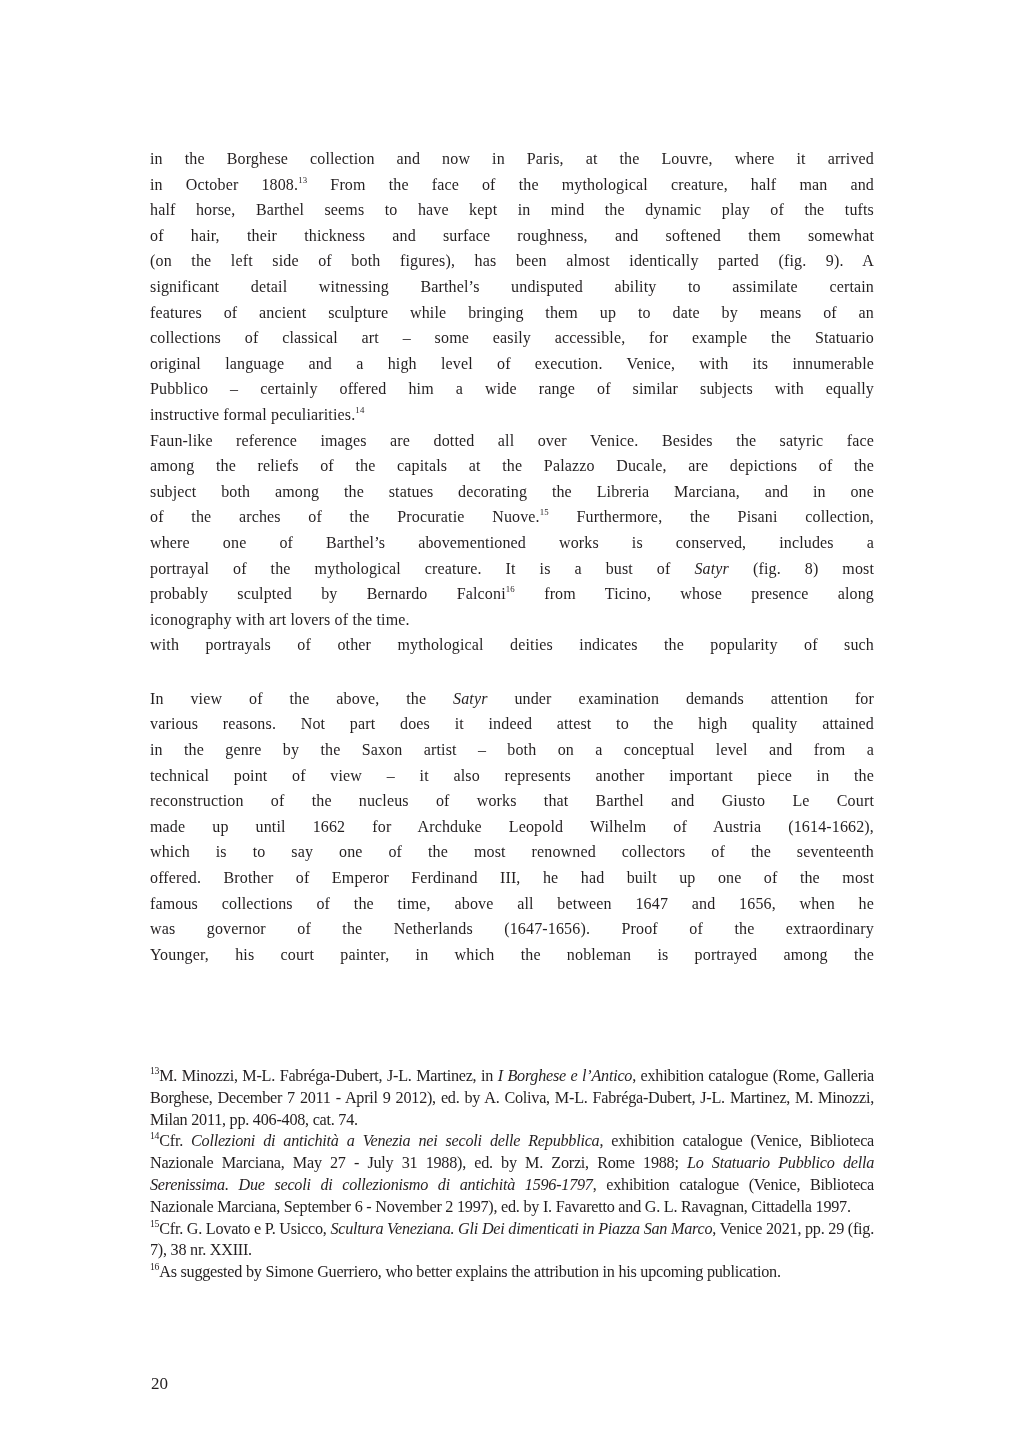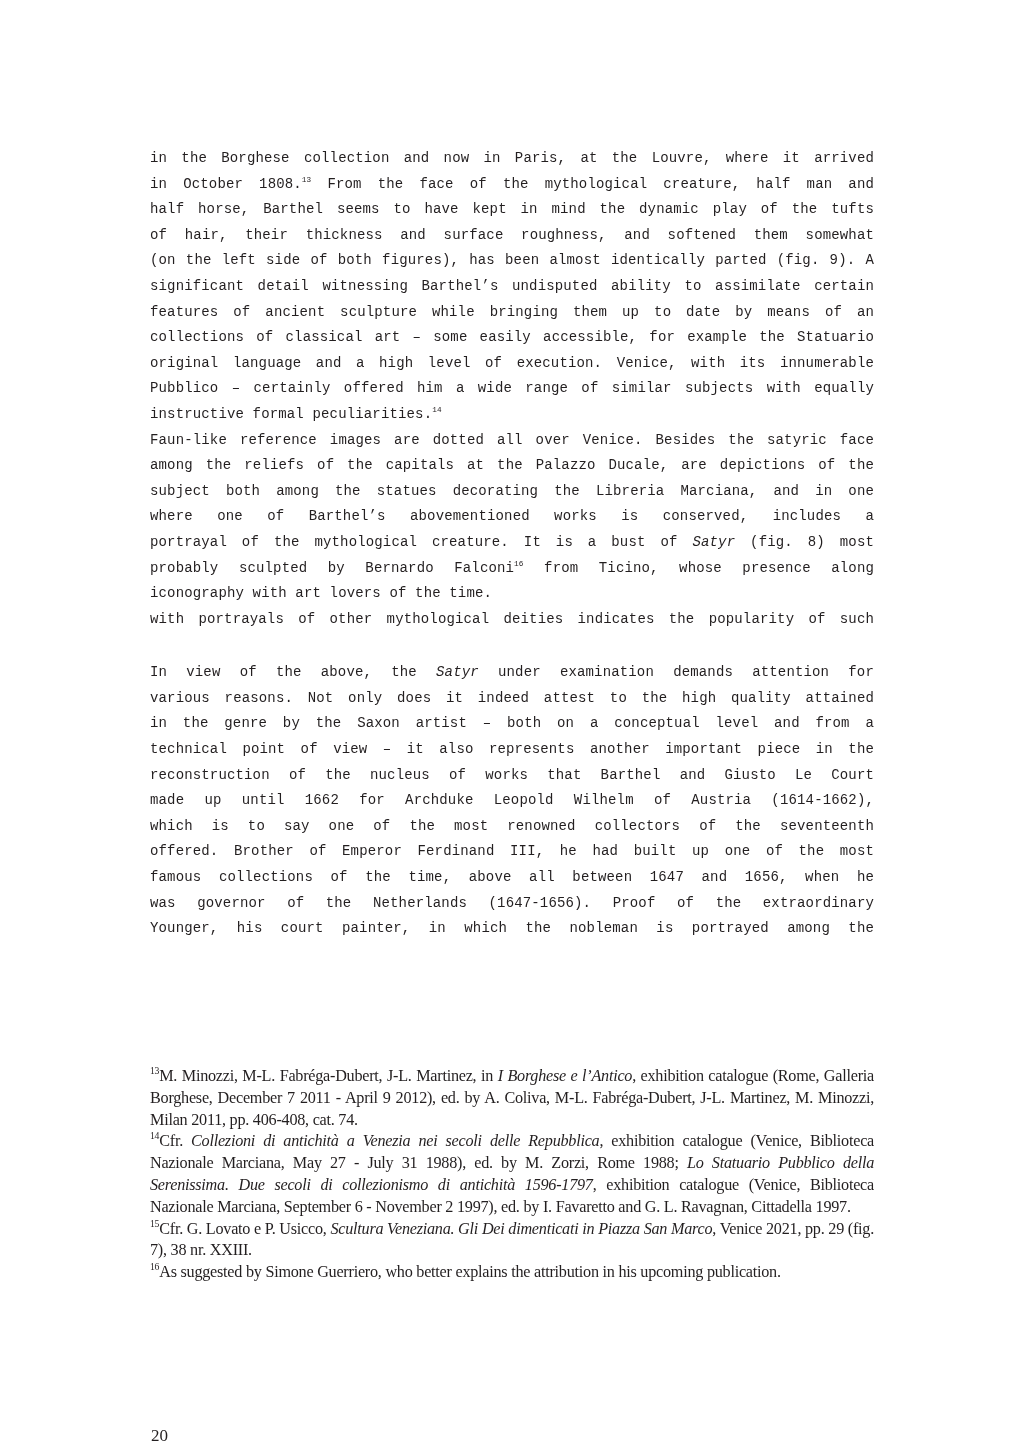--- a/index.html
+++ b/index.html
@@ -1,40 +1,40 @@
 <!DOCTYPE html>
 <html><head>
 <meta charset="utf-8">
 <style>
   html, body { margin: 0; padding: 0; background: #ffffff; }
   body { width: 1024px; height: 1445px; position: relative; overflow: hidden; color: #231f20; }
   .page { position: absolute; left: 150px; top: 146px; width: 724px; }
   .body-text {
-    font-family: Liberation Mono, monospace;
-    font-size: 14px;
+    font-family: Liberation Serif, serif;
+    font-size: 16px;
     line-height: 25.6px;
     text-align: justify;
     letter-spacing: 0.15px;
   }
   .body-text p { margin: 0; }
   .body-text p.gap { margin-top: 28px; }
   sup { font-size: 0.55em; line-height: 0; vertical-align: 0.75em; }
   i { font-style: italic; }
   .notes {
     position: absolute; left: 150px; top: 1066px; width: 724px;
     font-family: "Liberation Serif", serif;
     font-size: 16.2px;
     line-height: 21.8px;
     text-align: justify;
     letter-spacing: -0.25px;
   }
   .notes p { margin: 0; }
   .notes sup { font-size: 0.6em; vertical-align: 0.7em; }
   .page-number {
-    position: absolute; left: 151px; top: 1426px;
+    position: absolute; left: 151px; top: 1374px;
     font-family: "Liberation Serif", serif; font-size: 17px;
   }
   .line { display: block; text-align: justify; text-align-last: justify; }
   .line.last { text-align-last: left; }
 </style>
 </head>
 <body>
 
 <div class="page body-text">
   <p>
@@ -47,29 +47,30 @@
     <span class="line">features of ancient sculpture while bringing them up to date by means of an</span>
     <span class="line">collections of classical art – some easily accessible, for example the Statuario</span>
     <span class="line">original language and a high level of execution. Venice, with its innumerable</span>
     <span class="line">Pubblico – certainly offered him a wide range of similar subjects with equally</span>
     <span class="line last"><span>instructive formal peculiarities.</span><sup>14</sup></span>
   </p>
   <p>
     <span class="line">Faun-like reference images are dotted all over Venice. Besides the satyric face</span>
     <span class="line">among the reliefs of the capitals at the Palazzo Ducale, are depictions of the</span>
     <span class="line">subject both among the statues decorating the Libreria Marciana, and in one</span>
+    <span class="line"><span>of the arches of the Procuratie Nuove.</span><sup>15</sup> <span>Furthermore, the Pisani collection,</span></span>
     <span class="line">where one of Barthel’s abovementioned works is conserved, includes a</span>
     <span class="line"><span>portrayal of the mythological creature. It is a bust of</span> <i>Satyr</i> <span>(fig. 8) most</span></span>
     <span class="line"><span>probably sculpted by Bernardo Falconi</span><sup>16</sup> <span>from Ticino, whose presence along</span></span>
     <span class="line last">iconography with art lovers of the time.</span>
     <span class="line">with portrayals of other mythological deities indicates the popularity of such</span>
   </p>
   <p class="gap">
     <span class="line"><span>In view of the above, the</span> <i>Satyr</i> <span>under examination demands attention for</span></span>
-    <span class="line">various reasons. Not only does it indeed attest to the high quality attained</span>
+    <span class="line">various reasons. Not part does it indeed attest to the high quality attained</span>
     <span class="line">in the genre by the Saxon artist – both on a conceptual level and from a</span>
     <span class="line">technical point of view – it also represents another important piece in the</span>
     <span class="line">reconstruction of the nucleus of works that Barthel and Giusto Le Court</span>
     <span class="line">made up until 1662 for Archduke Leopold Wilhelm of Austria (1614-1662),</span>
     <span class="line">which is to say one of the most renowned collectors of the seventeenth</span>
     <span class="line">offered. Brother of Emperor Ferdinand III, he had built up one of the most</span>
     <span class="line">famous collections of the time, above all between 1647 and 1656, when he</span>
     <span class="line">was governor of the Netherlands (1647-1656). Proof of the extraordinary</span>
     <span class="line">Younger, his court painter, in which the nobleman is portrayed among the</span>
   </p>

